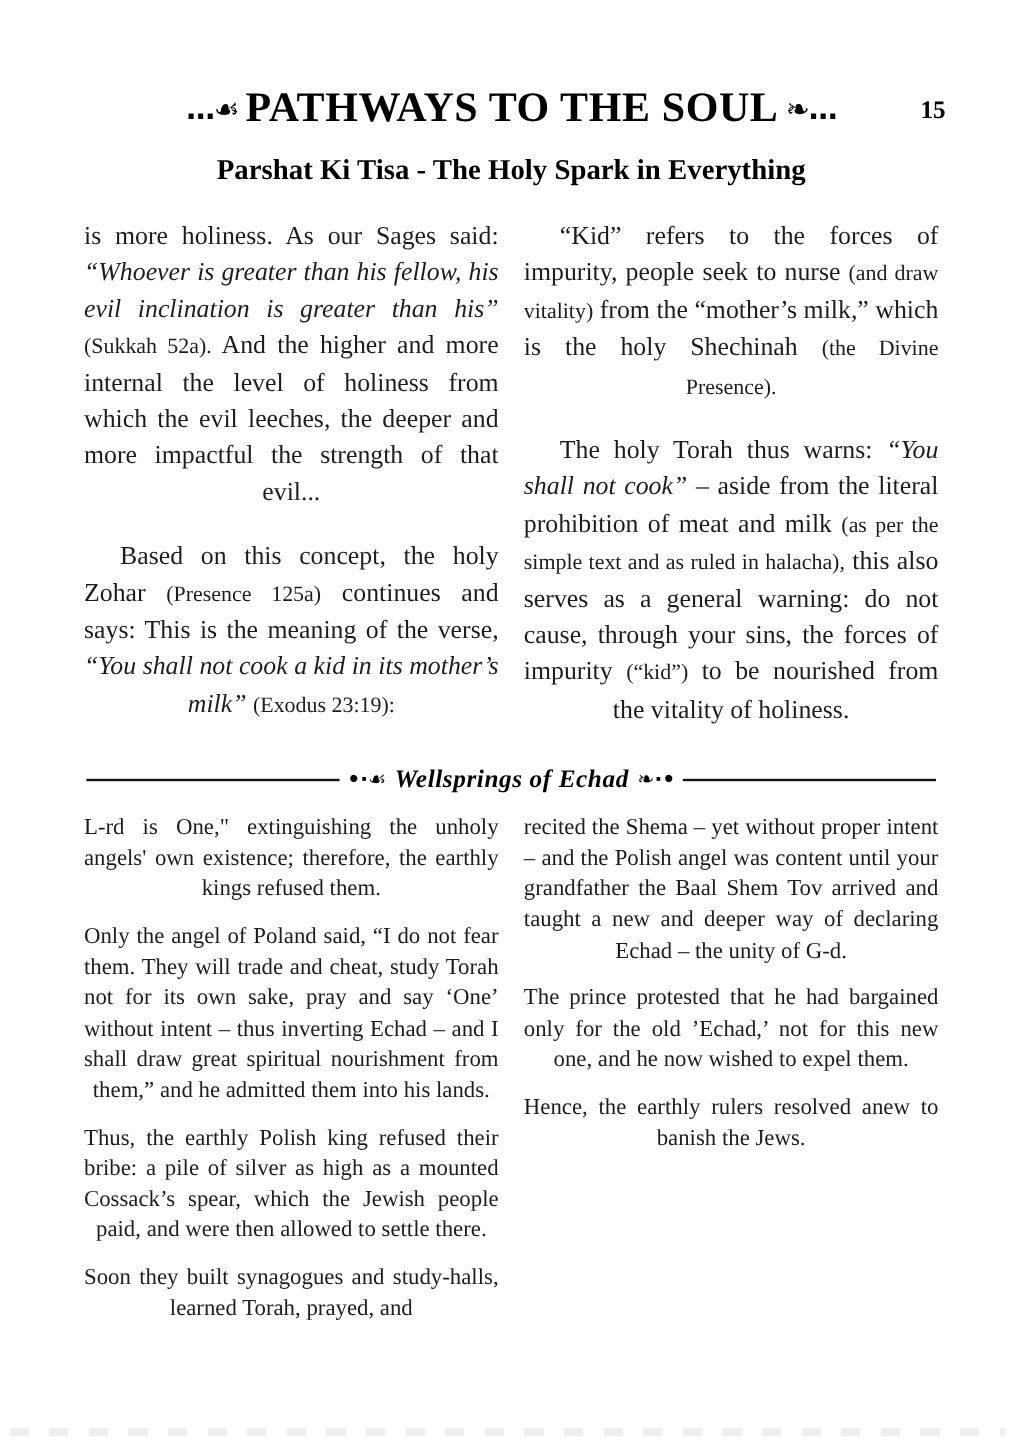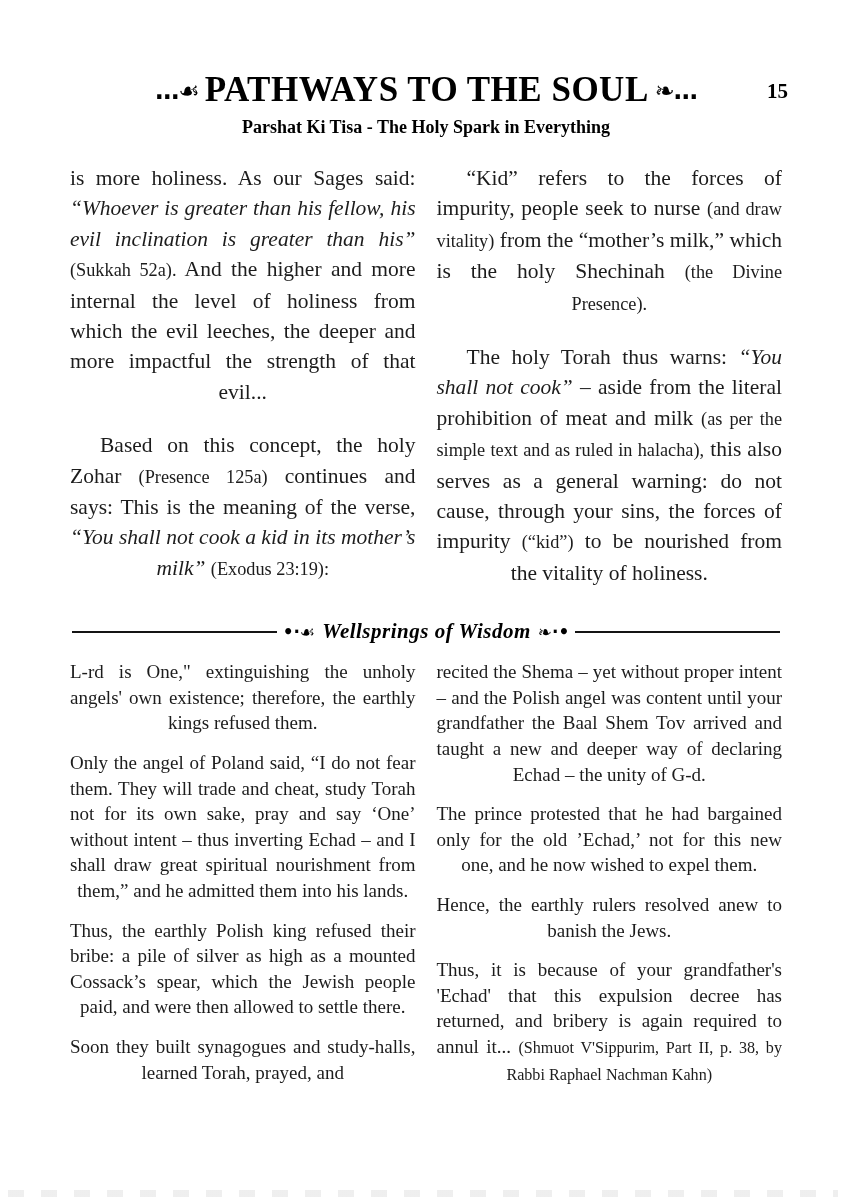--- a/index.html
+++ b/index.html
@@ -23,21 +23,21 @@
     font-family: "DejaVu Sans", sans-serif;
     font-size: 24px; font-weight: 700; letter-spacing: -1px;
     position: relative; top: -2px;
   }
   .ornament.left { margin-right: 6px; }
   .ornament.right { margin-left: 6px; }
   .page-num {
     position: absolute; right: -6px; top: 10px;
     font-size: 21px; font-weight: 700;
   }
-  .subtitle { font-size: 18px; font-weight: 700; margin-top: 3px; }
+  .subtitle { font-size: 24px; font-weight: 700; margin-top: 15px; }
 
   
   .columns { display: flex; gap: 21px; }
   .col { flex: 1; min-width: 0; }
   .top-section { margin-top: 25px; }
   .top-section .para {
     font-size: 21.5px; line-height: 30.4px;
     margin: 0 0 23px 0;
   }
   .bottom-section { margin-top: 15px; }
@@ -104,36 +104,35 @@
     <div class="col">
         <p class="para indent"><span class="seg-n">“Kid” refers to the forces of impurity, people seek to nurse </span><span class="seg-sm">(and draw vitality)</span><span class="seg-n"> from the “mother’s milk,” which is the holy Shechinah </span><span class="seg-sm">(the Divine Presence).</span></p>
         <p class="para indent"><span class="seg-n">The holy Torah thus warns: </span><span class="seg-i">“You shall not cook”</span><span class="seg-n"> – aside from the literal prohibition of meat and milk </span><span class="seg-sm">(as per the simple text and as ruled in halacha),</span><span class="seg-n"> this also serves as a general warning: do not cause, through your sins, the forces of impurity </span><span class="seg-sm">(“kid”)</span><span class="seg-n"> to be nourished from the vitality of holiness.</span></p>
       </div>
   </div>
 
   <div class="divider">
     <div class="rule"></div>
     <div class="label-wrap">
       <span class="flourish">•·☙</span>
-      <span class="label">Wellsprings of Wisdom</span>
+      <span class="label">Wellsprings of Echad</span>
       <span class="flourish">❧·•</span>
     </div>
     <div class="rule"></div>
   </div>
 
   <div class="columns bottom-section">
     <div class="col">
         <p class="para"><span class="seg-n">L-rd is One," extinguishing the unholy angels' own existence; therefore, the earthly kings refused them.</span></p>
         <p class="para"><span class="seg-n">Only the angel of Poland said, “I do not fear them. They will trade and cheat, study Torah not for its own sake, pray and say ‘One’ without intent – thus inverting Echad – and I shall draw great spiritual nourishment from them,” and he admitted them into his lands.</span></p>
         <p class="para"><span class="seg-n">Thus, the earthly Polish king refused their bribe: a pile of silver as high as a mounted Cossack’s spear, which the Jewish people paid, and were then allowed to settle there.</span></p>
         <p class="para"><span class="seg-n">Soon they built synagogues and study-halls, learned Torah, prayed, and</span></p>
       </div>
     <div class="col">
         <p class="para"><span class="seg-n">recited the Shema – yet without proper intent – and the Polish angel was content until your grandfather the Baal Shem Tov arrived and taught a new and deeper way of declaring Echad – the unity of G-d.</span></p>
         <p class="para"><span class="seg-n">The prince protested that he had bargained only for the old ’Echad,’ not for this new one, and he now wished to expel them.</span></p>
         <p class="para"><span class="seg-n">Hence, the earthly rulers resolved anew to banish the Jews.</span></p>
-        <p class="para"><span class="seg-n">Thus, it is because of your grandfather's 'Echad' that this expulsion decree has returned, and bribery is again required to annul it... </span><span class="seg-sm">(Shmuot V'Sippurim, Part II, p. 38, by Rabbi Raphael Nachman Kahn)</span></p>
       </div>
   </div>
 
 </div>
 
 <div class="bottom-artifacts"></div>
 
 </body></html>

